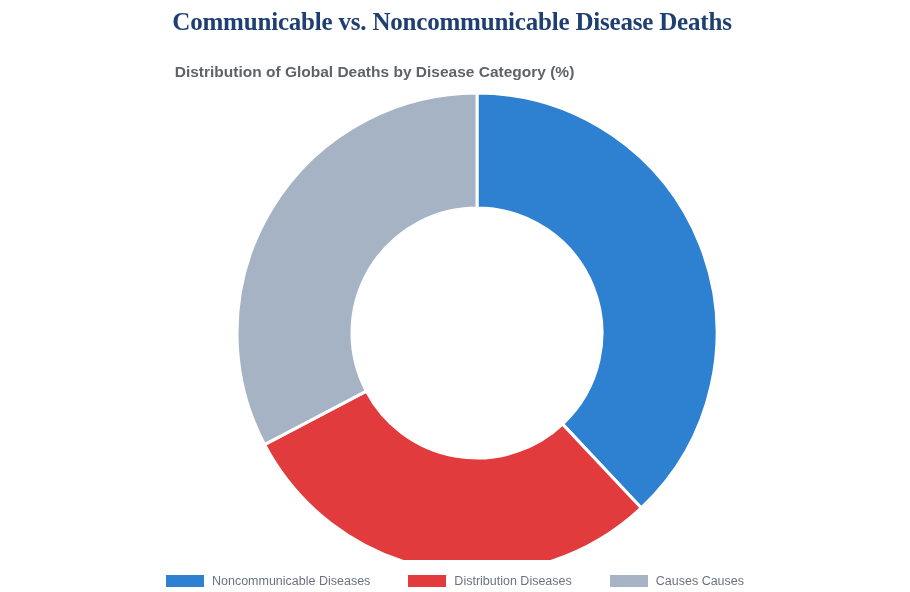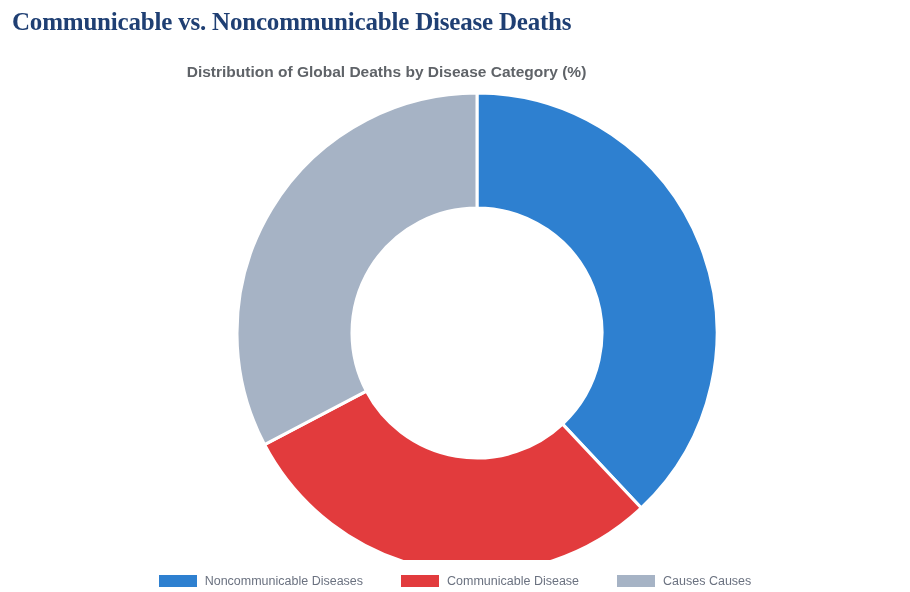--- a/index.html
+++ b/index.html
@@ -28,35 +28,35 @@
     left: 12px;
     top: 6px;
     width: 880px;
     font-family: "Liberation Serif", serif;
     font-weight: bold;
     font-size: 25px;
     line-height: 32px;
     color: #1F3F73;
     letter-spacing: -0.2px;
     white-space: nowrap;
+    text-align: center;
   }
 
   
   #chart-subtitle {
     position: absolute;
     left: 0;
     top: 61px;
     width: 749px;
     text-align: center;
     font-family: "Liberation Sans", sans-serif;
     font-weight: bold;
     font-size: 15.5px;
     line-height: 22px;
     color: #5F6368;
-    margin-left: 12px;
   }
 
   
   #chart-area {
     position: absolute;
     left: 0;
     top: 0;
     width: 910px;
     height: 560px;
   }
@@ -124,21 +124,21 @@
     </svg>
   </div>
 
   <div id="legend">
       <div class="legend-item">
         <span class="legend-swatch" style="background: rgb(46, 128, 208);"></span>
         <span class="legend-label" style="color: rgb(107, 114, 128);">Noncommunicable Diseases</span>
       </div>
       <div class="legend-item">
         <span class="legend-swatch" style="background: rgb(226, 59, 61);"></span>
-        <span class="legend-label" style="color: rgb(107, 114, 128);">Communicable Disease</span>
+        <span class="legend-label" style="color: rgb(107, 114, 128);">Distribution Diseases</span>
       </div>
       <div class="legend-item">
         <span class="legend-swatch" style="background: rgb(166, 179, 197);"></span>
         <span class="legend-label" style="color: rgb(107, 114, 128);">Causes Causes</span>
       </div>
     </div>
 
 </div>
 
 </body></html>

